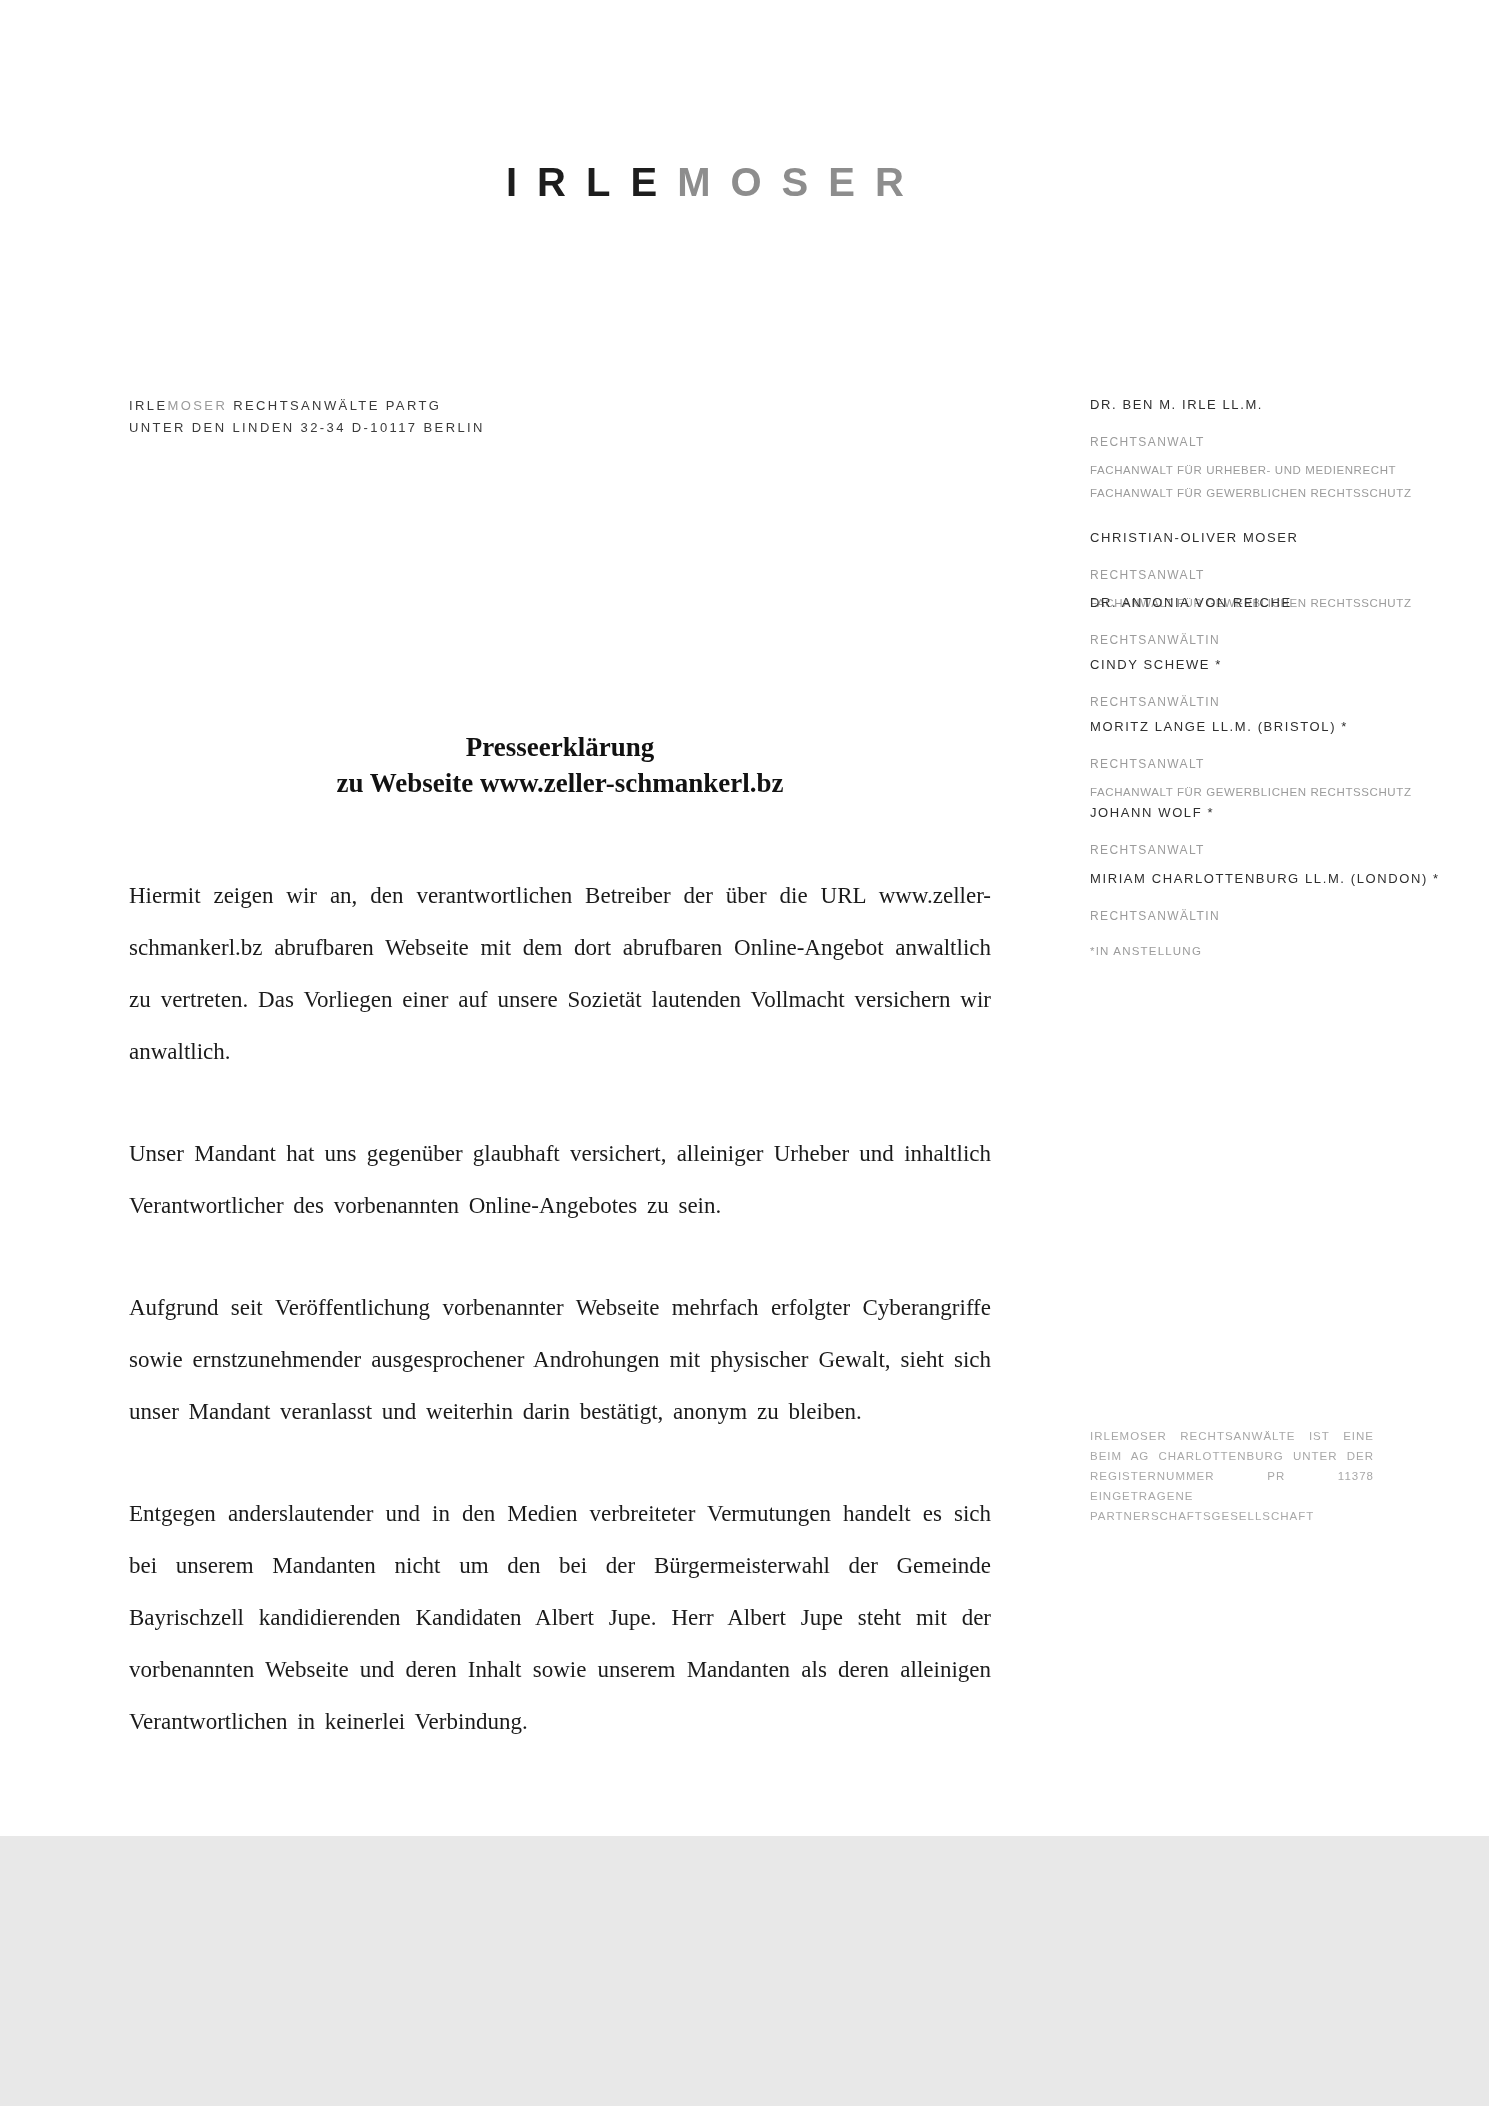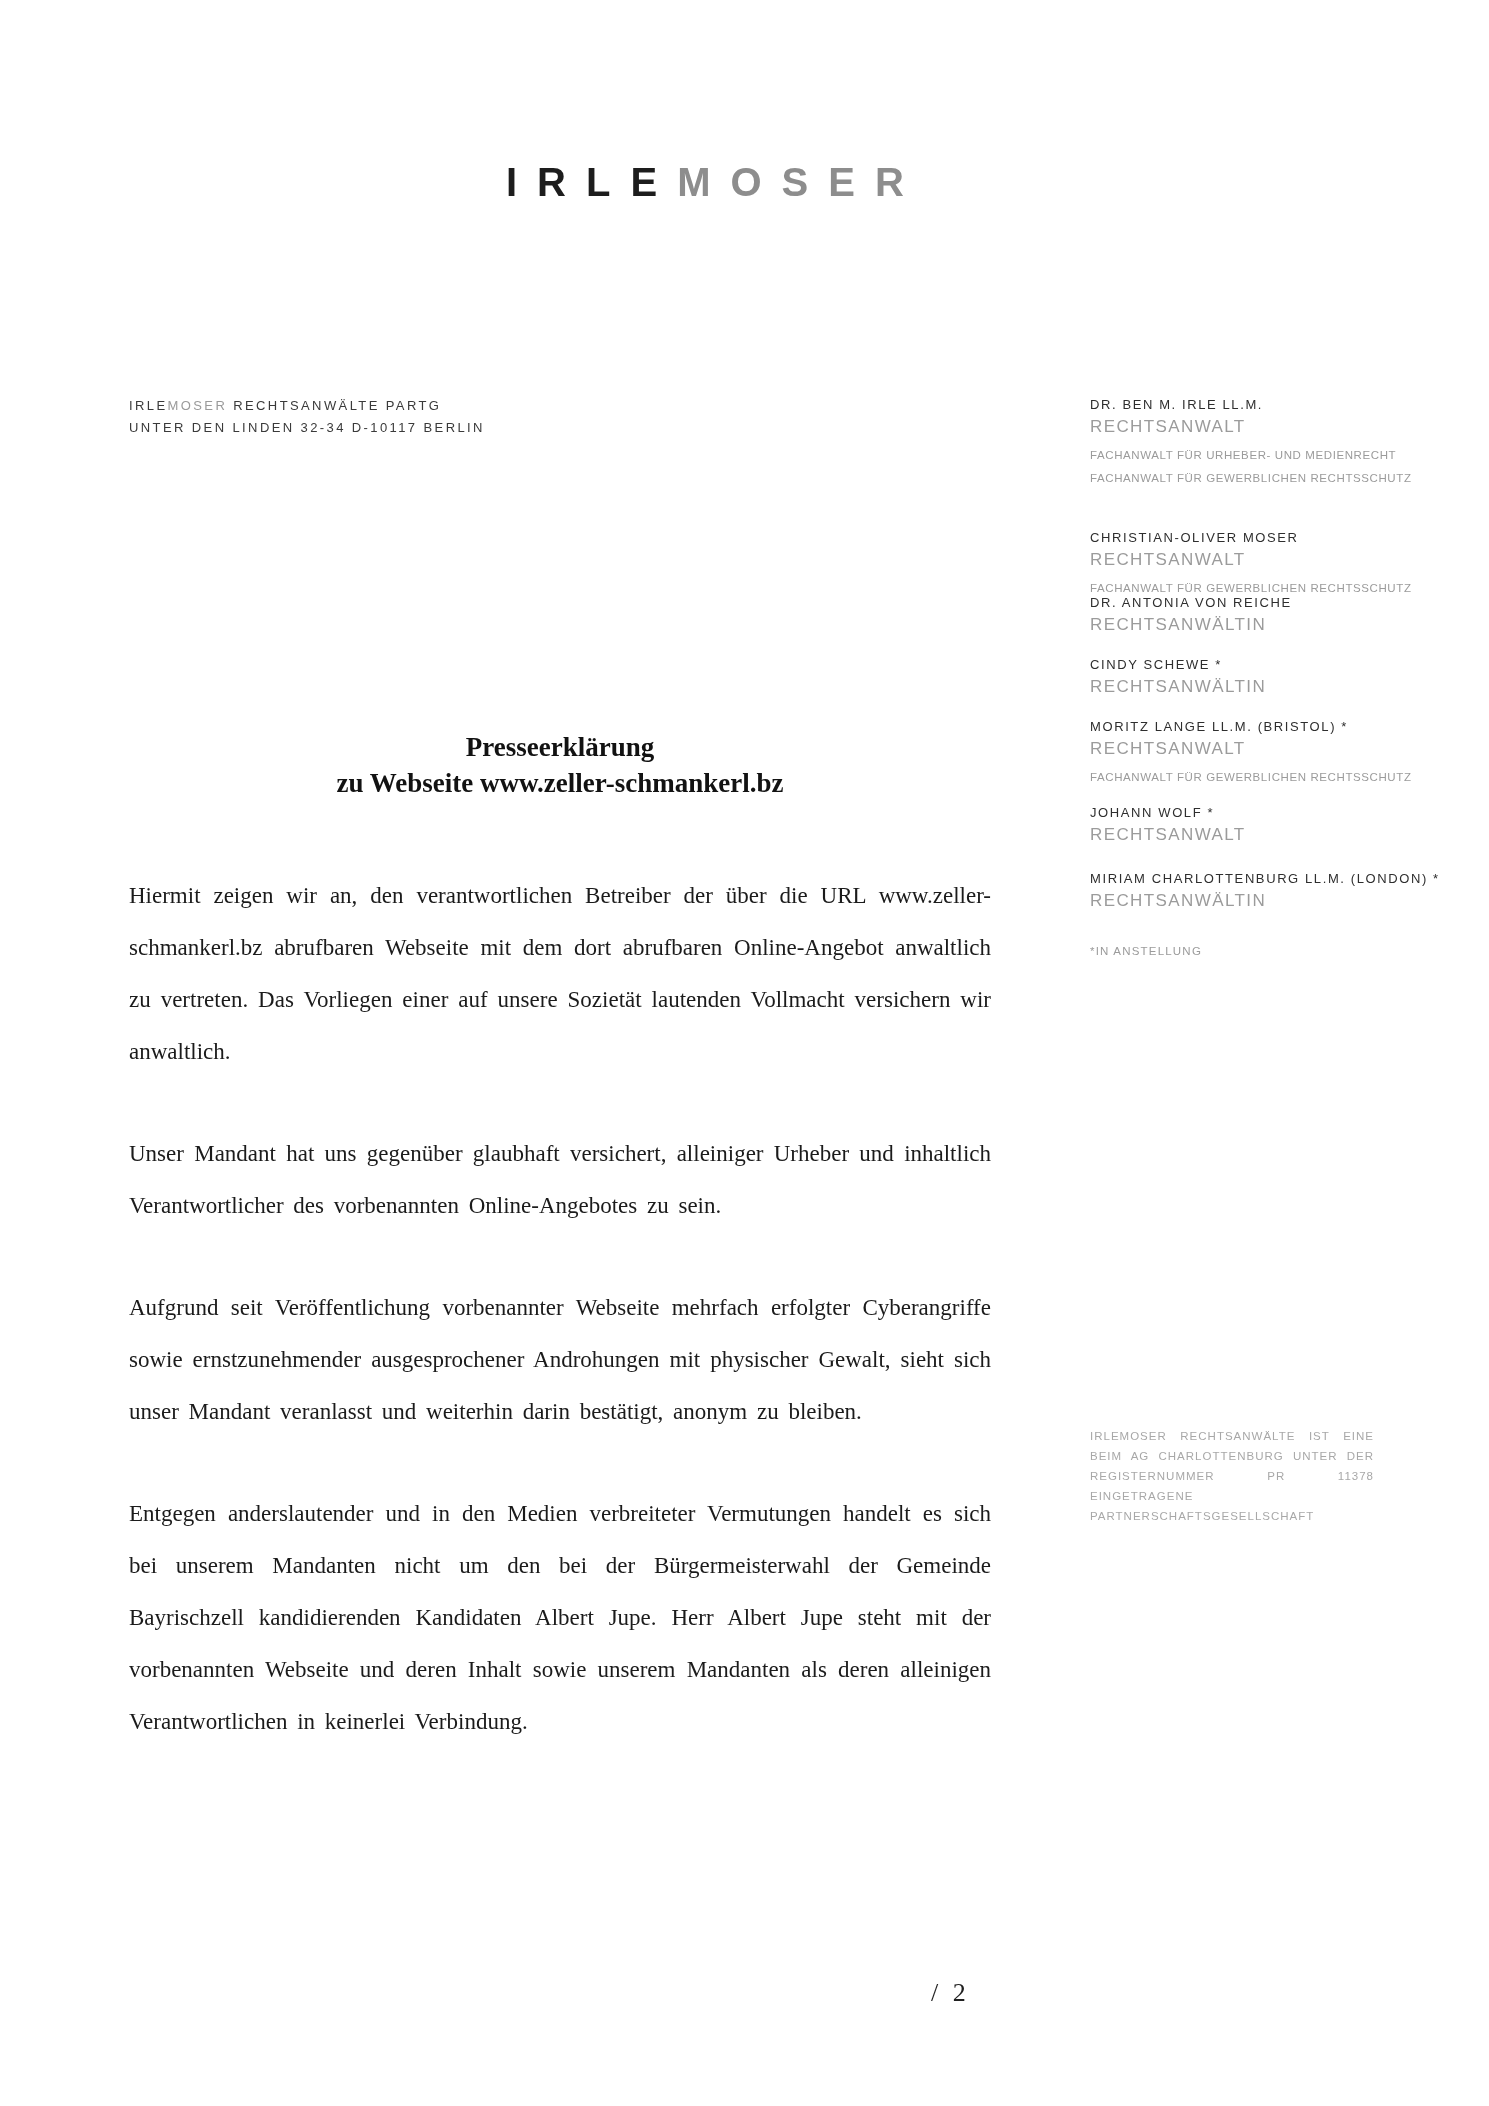--- a/index.html
+++ b/index.html
@@ -1,18 +1,18 @@
 <!DOCTYPE html>
 <html><head>
 <meta charset="utf-8">
 <style>
   html,body{margin:0;padding:0;background:#e8e8e8;}
   .page{
     position:relative;
-    width:1489px;height:2106px;
+    width:1489px;height:1836px;
     margin:0 auto;
     background:#ffffff;
     overflow:hidden;
     font-family:"Liberation Sans",sans-serif;
   }
   
   .logo{
     position:absolute;top:160px;left:506px;
     font-size:40px;font-weight:700;
     letter-spacing:20px;
@@ -41,22 +41,22 @@
     text-align:justify;
   }
   .bodycol p{margin:0 0 50px 0;word-spacing:4px;}
   
   .rc{position:absolute;left:1090px;width:365px;}
   .lawyer .name{
     font-size:13px;letter-spacing:1.6px;line-height:20px;
     color:#2e2e2e;white-space:nowrap;font-weight:500;
   }
   .lawyer .role{
-    font-size:17px;letter-spacing:1.4px;line-height:18px;
-    margin-top:3px;color:#9b9b9b;white-space:nowrap;
+    font-size:12px;letter-spacing:1.4px;line-height:18px;
+    margin-top:18px;color:#9b9b9b;white-space:nowrap;
   }
   .lawyer .specs{margin-top:8px;}
   .lawyer .spec{
     font-size:11.5px;letter-spacing:0.6px;line-height:23px;
     color:#9b9b9b;white-space:nowrap;
   }
   .lw0{top:395px}.lw1{top:528px}.lw2{top:593px}.lw3{top:655px}
   .lw4{top:717px}.lw5{top:803px}.lw6{top:869px}
   .footnote{
     top:945px;font-size:11.5px;letter-spacing:1.2px;color:#9b9b9b;white-space:nowrap;

